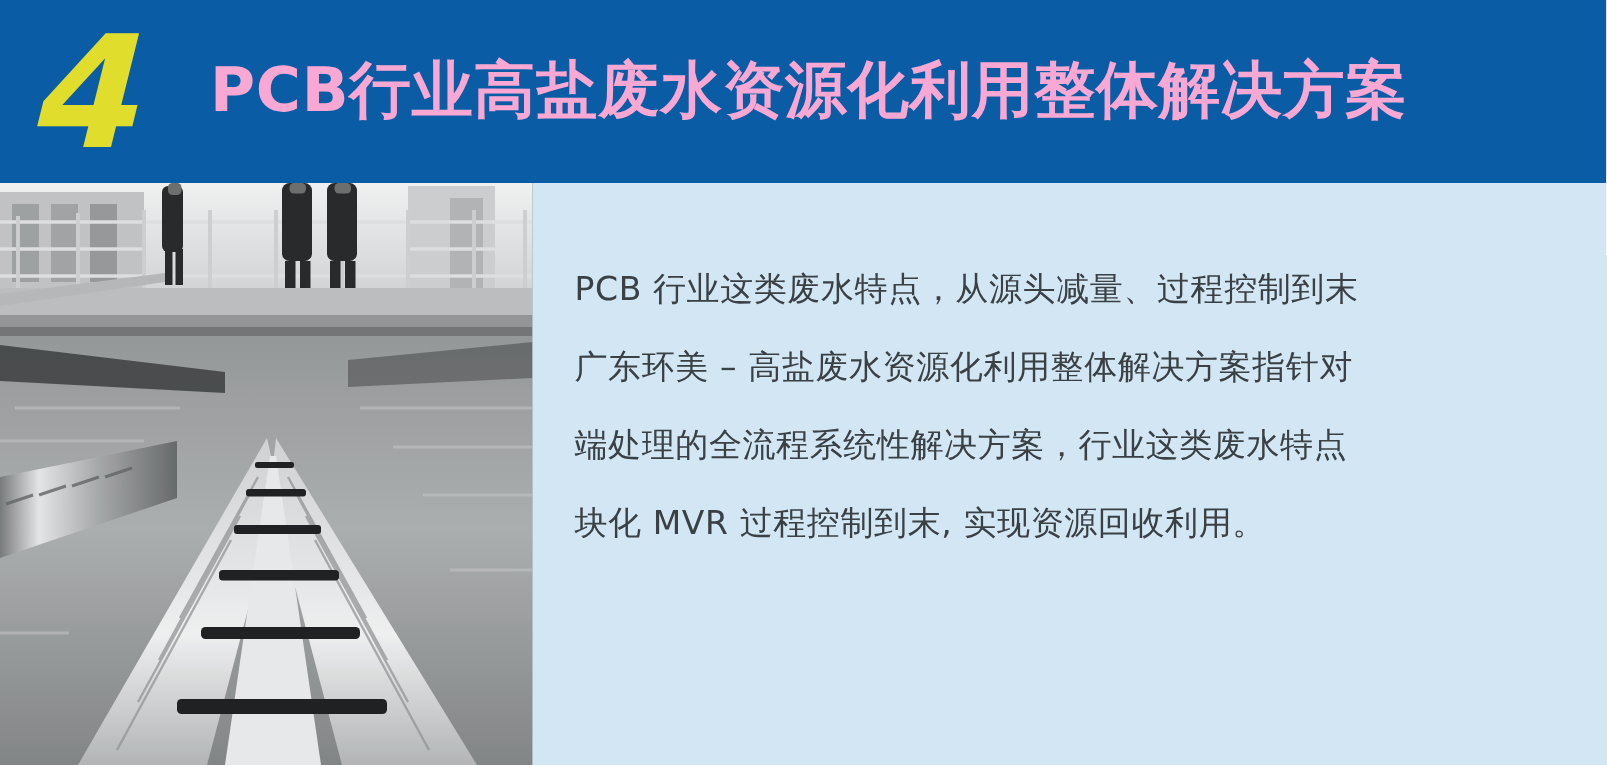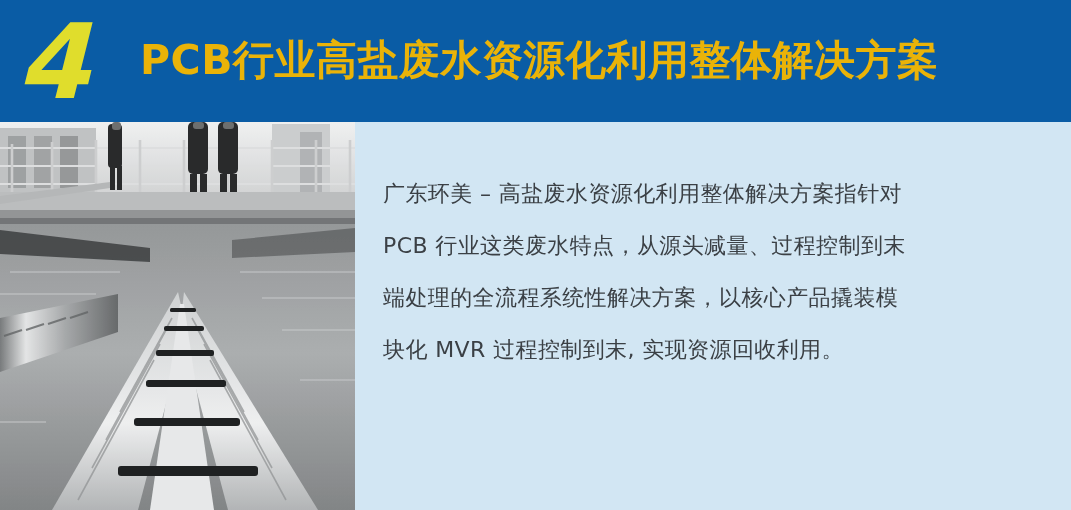--- a/index.html
+++ b/index.html
@@ -42,21 +42,21 @@
     font-style: italic;
     letter-spacing: -4px;
     font-family: "DejaVu Sans", sans-serif;
     transform: skewX(-3deg);
     user-select: none;
   }
   .header-title {
     position: absolute;
     left: 140px;
     top: 33px;
-    color: #eab308;
+    color: #f9a8d4;
     font-size: 41px;
     line-height: 54px;
     font-weight: bold;
     letter-spacing: 0.5px;
     white-space: nowrap;
     font-family: "DejaVu Sans", "Liberation Sans", sans-serif;
   }
 
   
   .body-area {
@@ -228,19 +228,19 @@
         <line x1="240" y1="150" x2="355" y2="150"></line>
         <line x1="262" y1="176" x2="355" y2="176"></line>
         <line x1="282" y1="208" x2="355" y2="208"></line>
         <line x1="0" y1="300" x2="46" y2="300"></line>
         <line x1="300" y1="258" x2="355" y2="258"></line>
       </g>
     </svg>
   </div>
 
   <div class="description">
+    <span class="desc-line">PCB 行业这类废水特点，从源头减量、过程控制到末</span>
     <span class="desc-line">广东环美 – 高盐废水资源化利用整体解决方案指针对</span>
-    <span class="desc-line">PCB 行业这类废水特点，从源头减量、过程控制到末</span>
-    <span class="desc-line">端处理的全流程系统性解决方案，以核心产品撬装模</span>
+    <span class="desc-line">端处理的全流程系统性解决方案，行业这类废水特点</span>
     <span class="desc-line">块化 MVR 过程控制到末, 实现资源回收利用。</span>
   </div>
 
 </div>
 
 </body></html>

